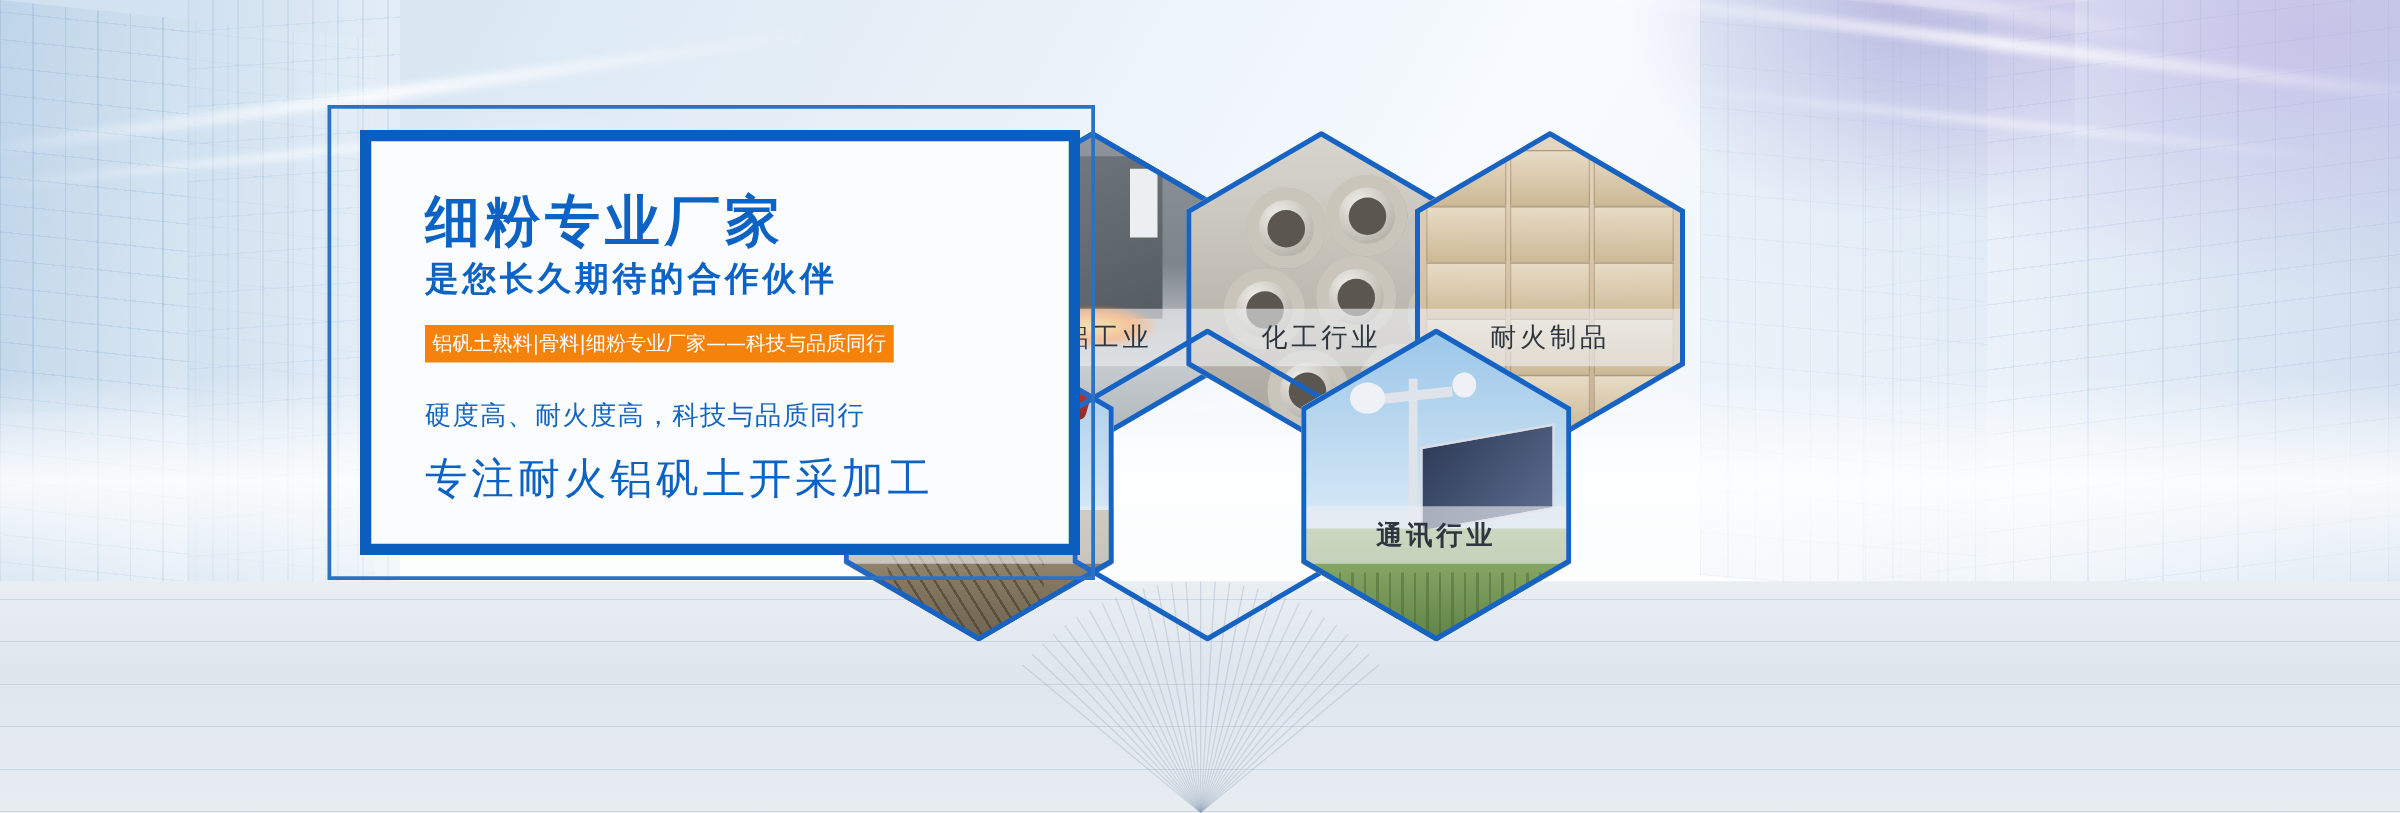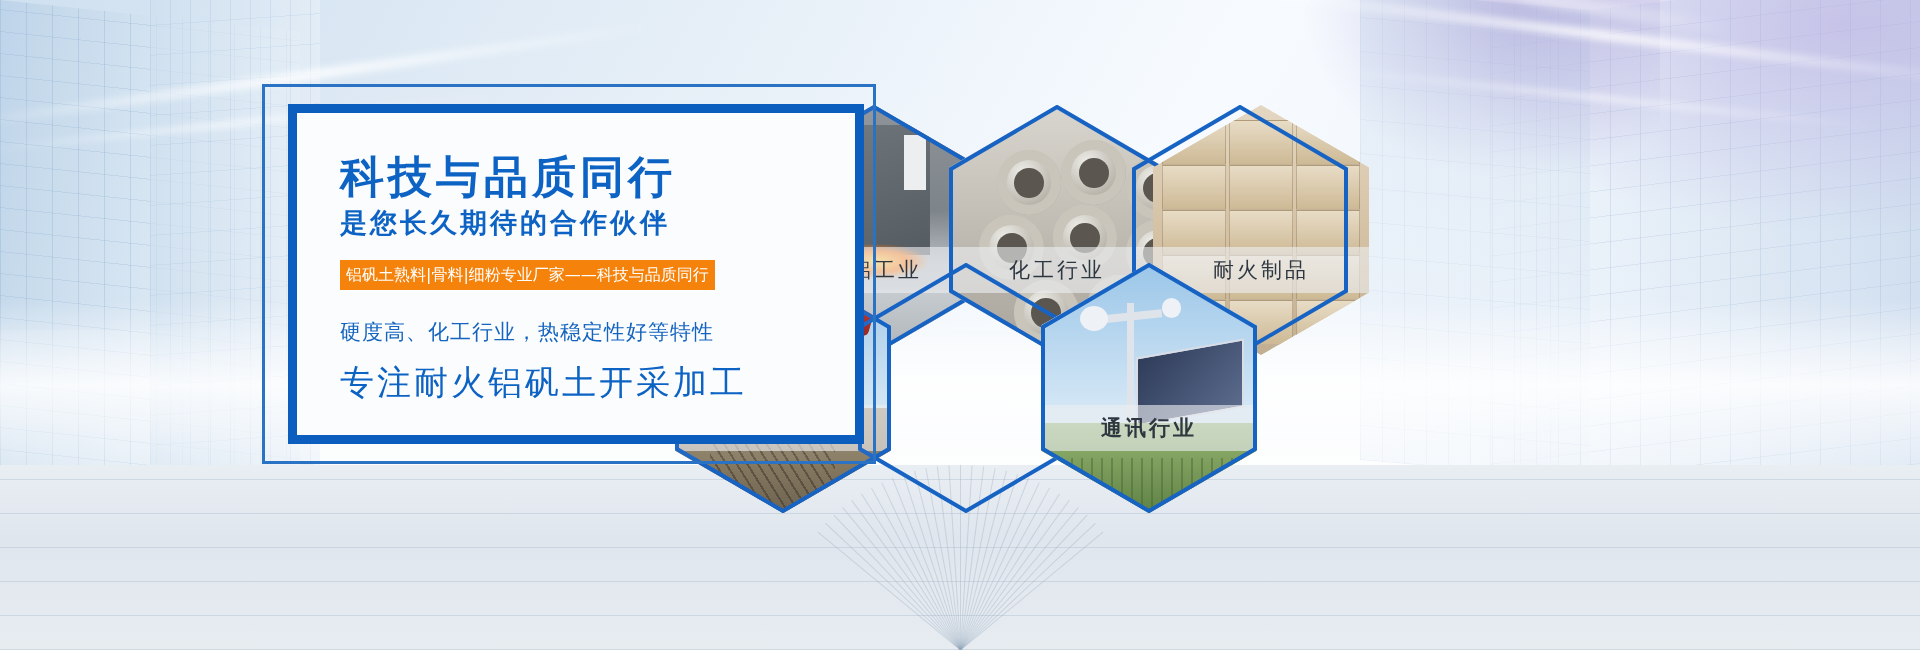--- a/index.html
+++ b/index.html
@@ -97,21 +97,21 @@
   .ph-alum .hot{position:absolute;left:28%;top:56%;width:46%;height:13%;
     background:radial-gradient(ellipse at 50% 50%,#ffd24a 0%,#ff7b12 45%,rgba(255,90,0,0) 75%);filter:blur(1px);}
   .ph-alum .wall{position:absolute;left:18%;top:8%;width:58%;height:52%;background:linear-gradient(160deg,#6f767c,#545b61);}
   .ph-alum .slab{position:absolute;left:4%;top:26%;width:18%;height:42%;background:linear-gradient(180deg,#9aa1a6,#6d7479);transform:skewY(-12deg);}
 
   .ph-cast{background:linear-gradient(180deg,#d9d6cf 0%,#bdb9b0 55%,#a8a49c 100%);}
   .ph-cast .ring{position:absolute;border-radius:50%;background:radial-gradient(circle at 40% 35%,#efeee9,#b4b0a6 62%,#8b877e 100%);
     box-shadow:inset 0 0 0 10px #c9c5bb;}
   .ph-cast .hole{position:absolute;border-radius:50%;background:#5b5750;}
 
-  .ph-brick{background:linear-gradient(180deg,#e4d7c2 0%,#d6c3a6 48%,#c2ae90 100%);margin-left:21px;}
+  .ph-brick{background:linear-gradient(180deg,#e4d7c2 0%,#d6c3a6 48%,#c2ae90 100%);}
   .ph-brick i{position:absolute;background:linear-gradient(180deg,#e8dcc6,#cdb995);border:1px solid rgba(120,100,70,.35);}
 
   .ph-oil{background:linear-gradient(180deg,#9cc4e6 0%,#bcd8ee 40%,#a89a82 62%,#8d8068 100%);}
   .ph-oil .arm{position:absolute;background:linear-gradient(180deg,#c0302b,#8e1f1c);border-radius:6px;}
   .ph-oil .cw{position:absolute;background:#c9a227;border-radius:4px;}
 
   .ph-chem{background:linear-gradient(180deg,#a9cfeb 0%,#cfe4f3 38%,#cfcfcb 58%,#b9bab4 100%);}
   .ph-chem .cloud{position:absolute;border-radius:50%;background:rgba(255,255,255,.85);filter:blur(4px);}
   .ph-chem .stack{position:absolute;background:linear-gradient(90deg,#f2f2ee,#c9cac5);}
 
@@ -280,22 +280,22 @@
       <div class="hexborder" style="left: 1041px; top: 263px;">
         <svg width="216" height="250" viewBox="0 0 216 250">
           <polygon points="108,2 214,64 214,186 108,248 2,186 2,64" fill="none" stroke="#1763c4" stroke-width="4"></polygon>
         </svg>
       </div>
     </div>
 
   <div class="card-outer"></div>
   <div class="card-inner"></div>
   <div class="card-body">
-    <div class="h1">科技与品质同行</div>
+    <div class="h1">细粉专业厂家</div>
     <div class="h2">是您长久期待的合作伙伴</div>
     <div class="ribbon">
         <span>铝矾土熟料|骨料|细粉专业厂家——科技与品质同行</span>
       </div>
-    <div class="h3">硬度高、化工行业，热稳定性好等特性</div>
+    <div class="h3">硬度高、耐火度高，科技与品质同行</div>
     <div class="h4">专注耐火铝矾土开采加工</div>
   </div>
 
 </div>
 
 </body></html>

